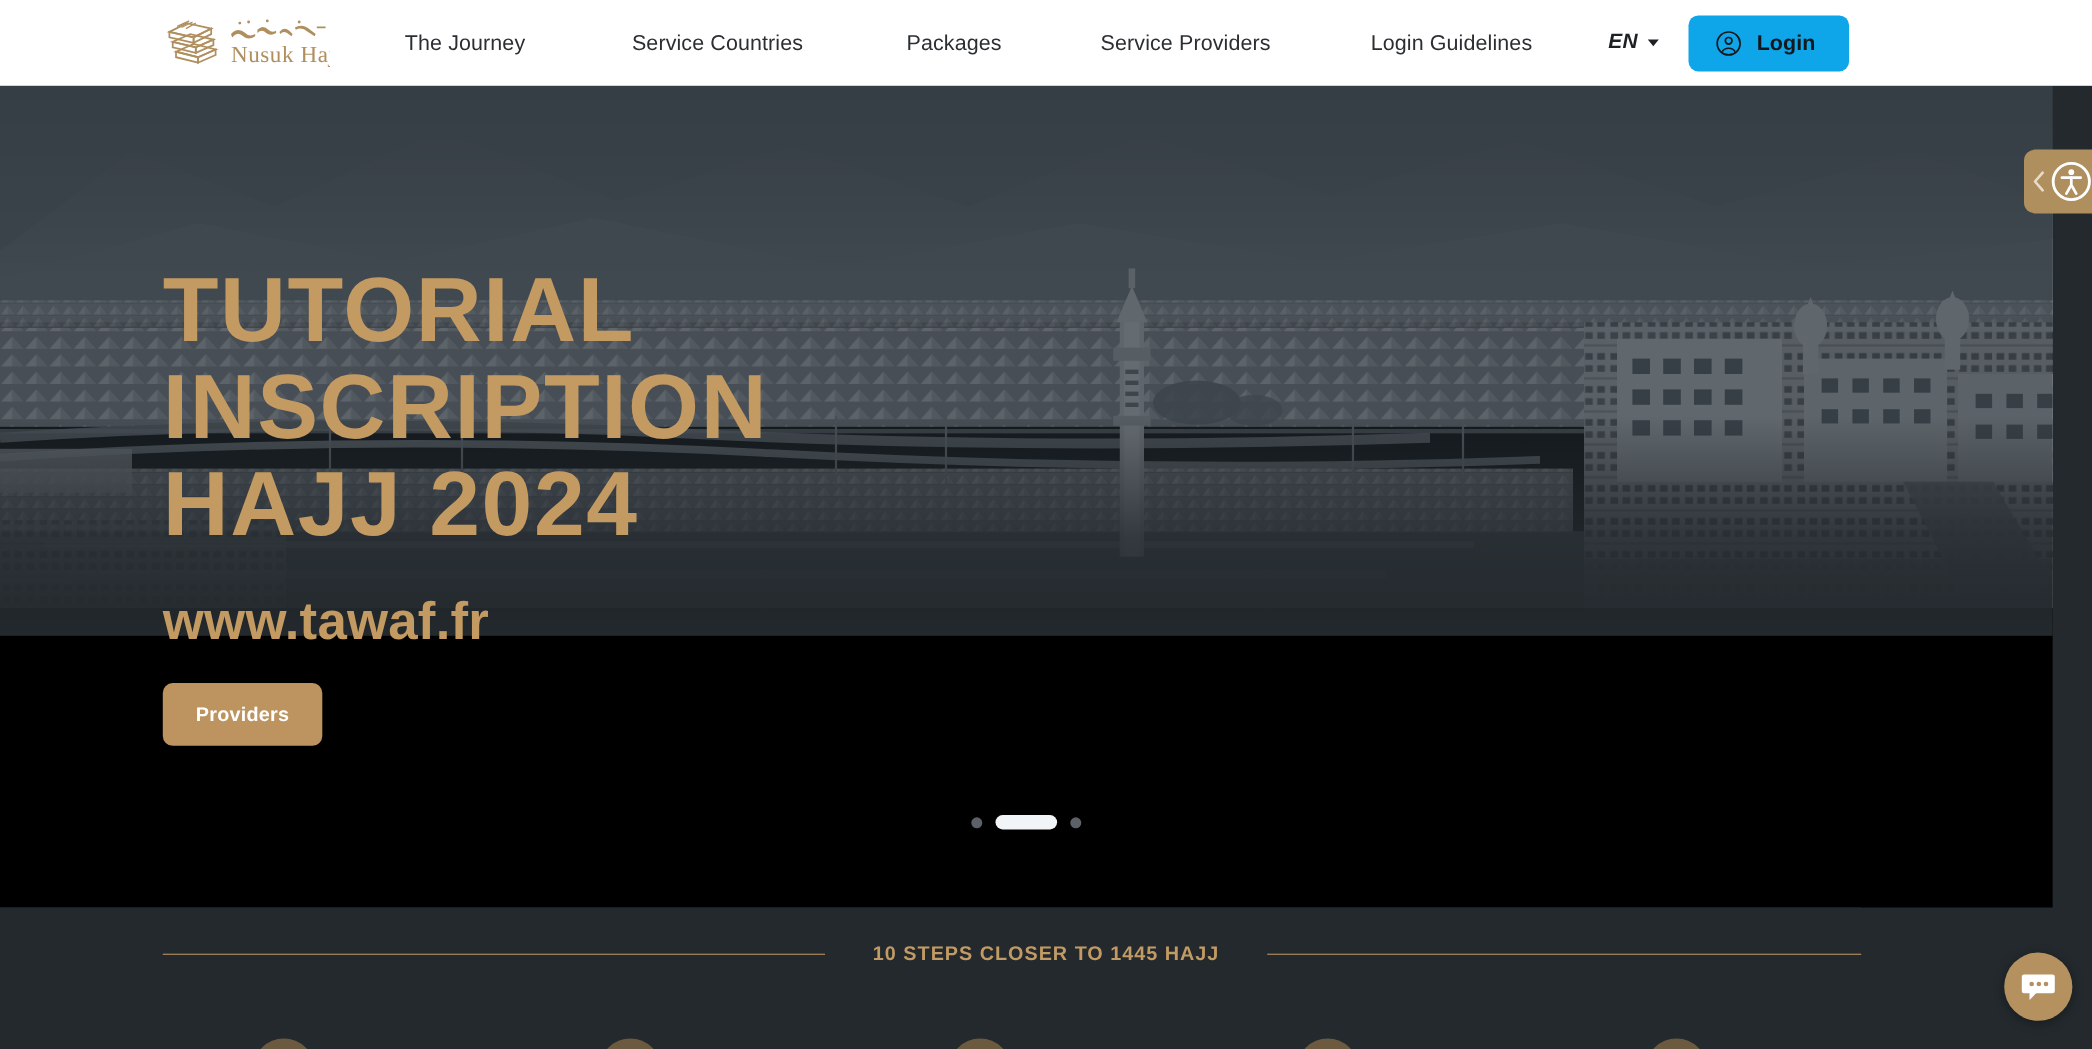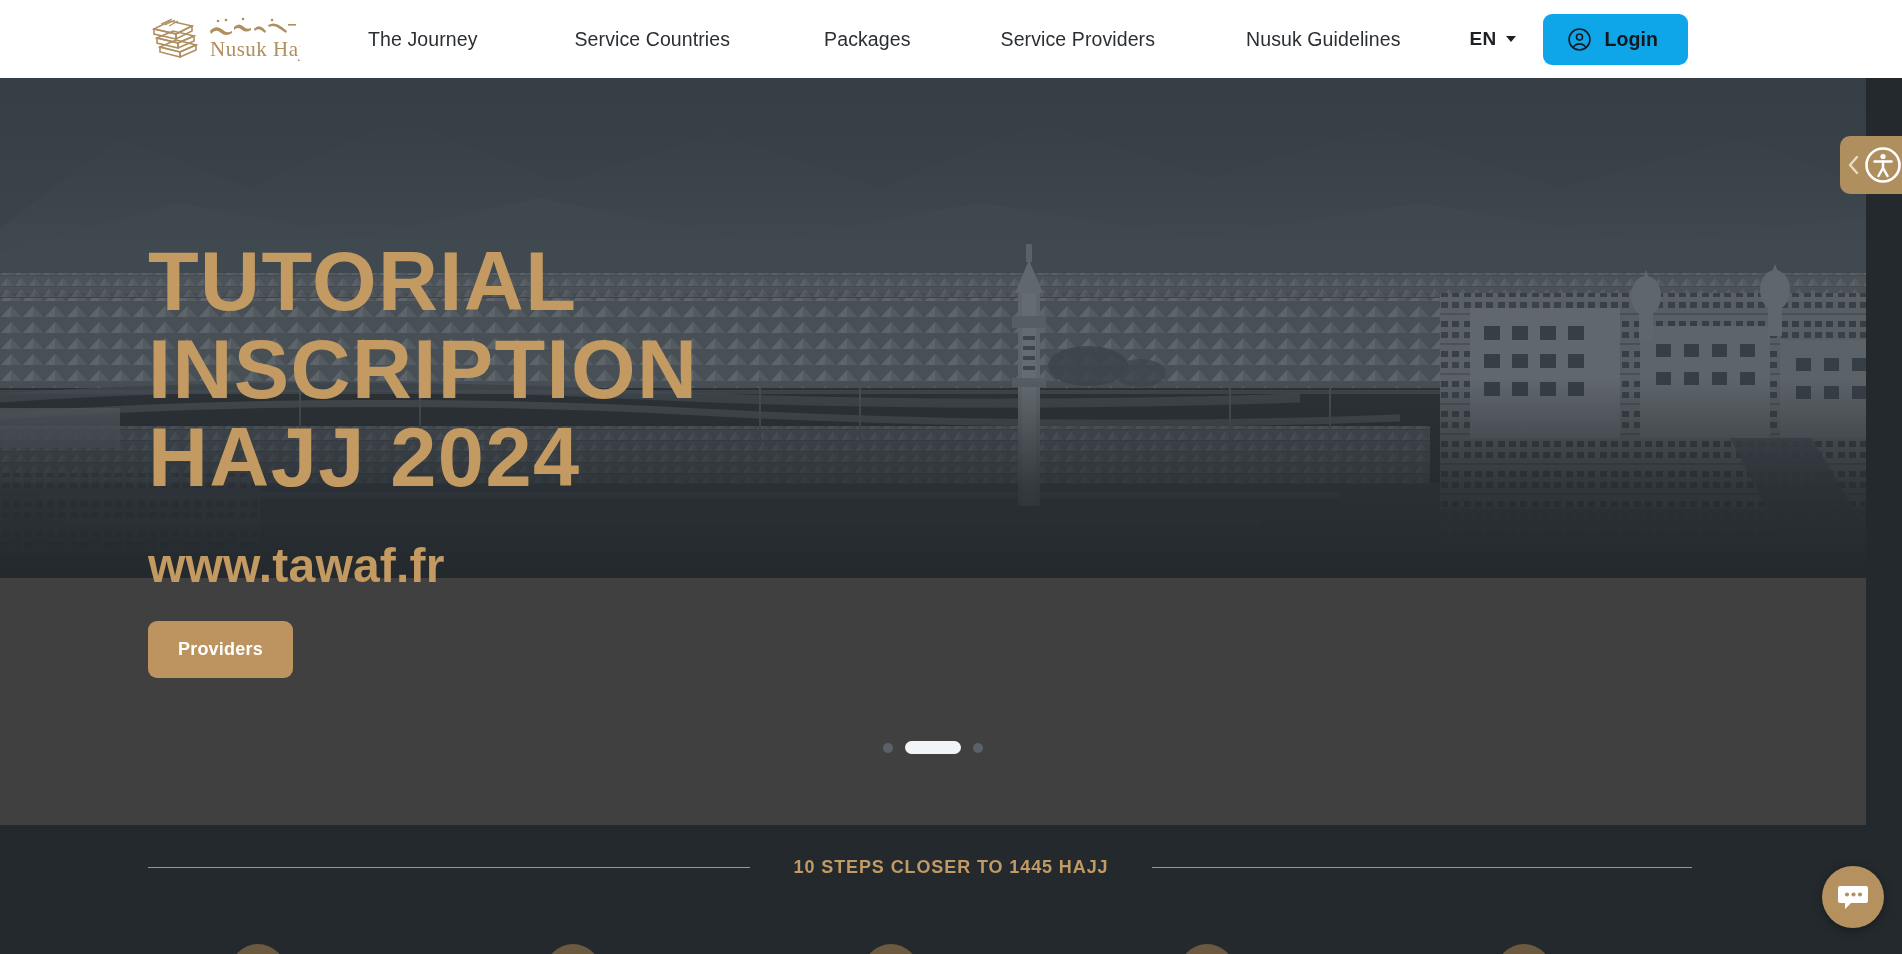--- a/index.html
+++ b/index.html
@@ -25,35 +25,35 @@
   .nav-l1{ margin-left:68px; }
   .nav-l2{ margin-left:97px; }
   .nav-l3{ margin-left:94px; }
   .nav-l4{ margin-left:90px; }
   .nav-l5{ margin-left:91px; }
 
   .lang{
     display:flex; align-items:center; gap:9px; margin-left:69px;
     cursor:pointer;
   }
-  .lang-code{ font-size:19px; font-weight:bold; color:#1d2126; letter-spacing:.3px; }
+  .lang-code{ font-size:19px; font-weight:bold; color:#1d2126; letter-spacing:.3px;font-style:italic; }
   .caret{ width:0;height:0;border-left:5.5px solid transparent;border-right:5.5px solid transparent;border-top:6.5px solid #1d2126; }
 
   .login-btn{
     display:flex; align-items:center; gap:13px;
     margin-left:27px; margin-right:0;
     background:#0ea5e9; border:none; border-radius:9px;
     padding:13px 30px 13px 24px; cursor:pointer;
   }
   .login-label{ font-size:19.5px; font-weight:bold; color:#14181c; letter-spacing:.1px; }
 
   
   .hero{
     position:absolute; top:78px; left:0; width:1866px; height:747px;
-    overflow:hidden; background:#404040;
+    overflow:hidden; background:#000000;
   }
   .hero-img{
     position:absolute; top:0; left:0; width:1902px; height:475px;
     overflow:hidden;
   }
   .hero-img svg{ display:block; }
   .hero-fade{
     position:absolute; left:0; top:300px; width:1902px; height:200px;
     background:linear-gradient(to bottom, rgba(35,41,45,0) 0%, rgba(35,41,45,.75) 55%, #23292d 100%);
   }
@@ -162,21 +162,21 @@
 
       <text x="62" y="41" font-family="Liberation Serif, serif" font-size="21" fill="#b08f5f" letter-spacing="0.5">Nusuk Hajj</text>
     </svg>
   </a>
 
   <nav class="nav">
     <a class="nav-link nav-l1" href="#">The Journey</a>
     <a class="nav-link nav-l2" href="#">Service Countries</a>
     <a class="nav-link nav-l3" href="#">Packages</a>
     <a class="nav-link nav-l4" href="#">Service Providers</a>
-    <a class="nav-link nav-l5" href="#">Nusuk Guidelines</a>
+    <a class="nav-link nav-l5" href="#">Login Guidelines</a>
 
     <div class="lang">
       <span class="lang-code">EN</span>
       <span class="caret"></span>
     </div>
 
     <button class="login-btn">
       <svg width="25" height="25" viewBox="0 0 24 24">
         <circle cx="12" cy="12" r="10" fill="none" stroke="#14181c" stroke-width="1.5"></circle>
         <circle cx="12" cy="9.7" r="2.9" fill="none" stroke="#14181c" stroke-width="1.5"></circle>

